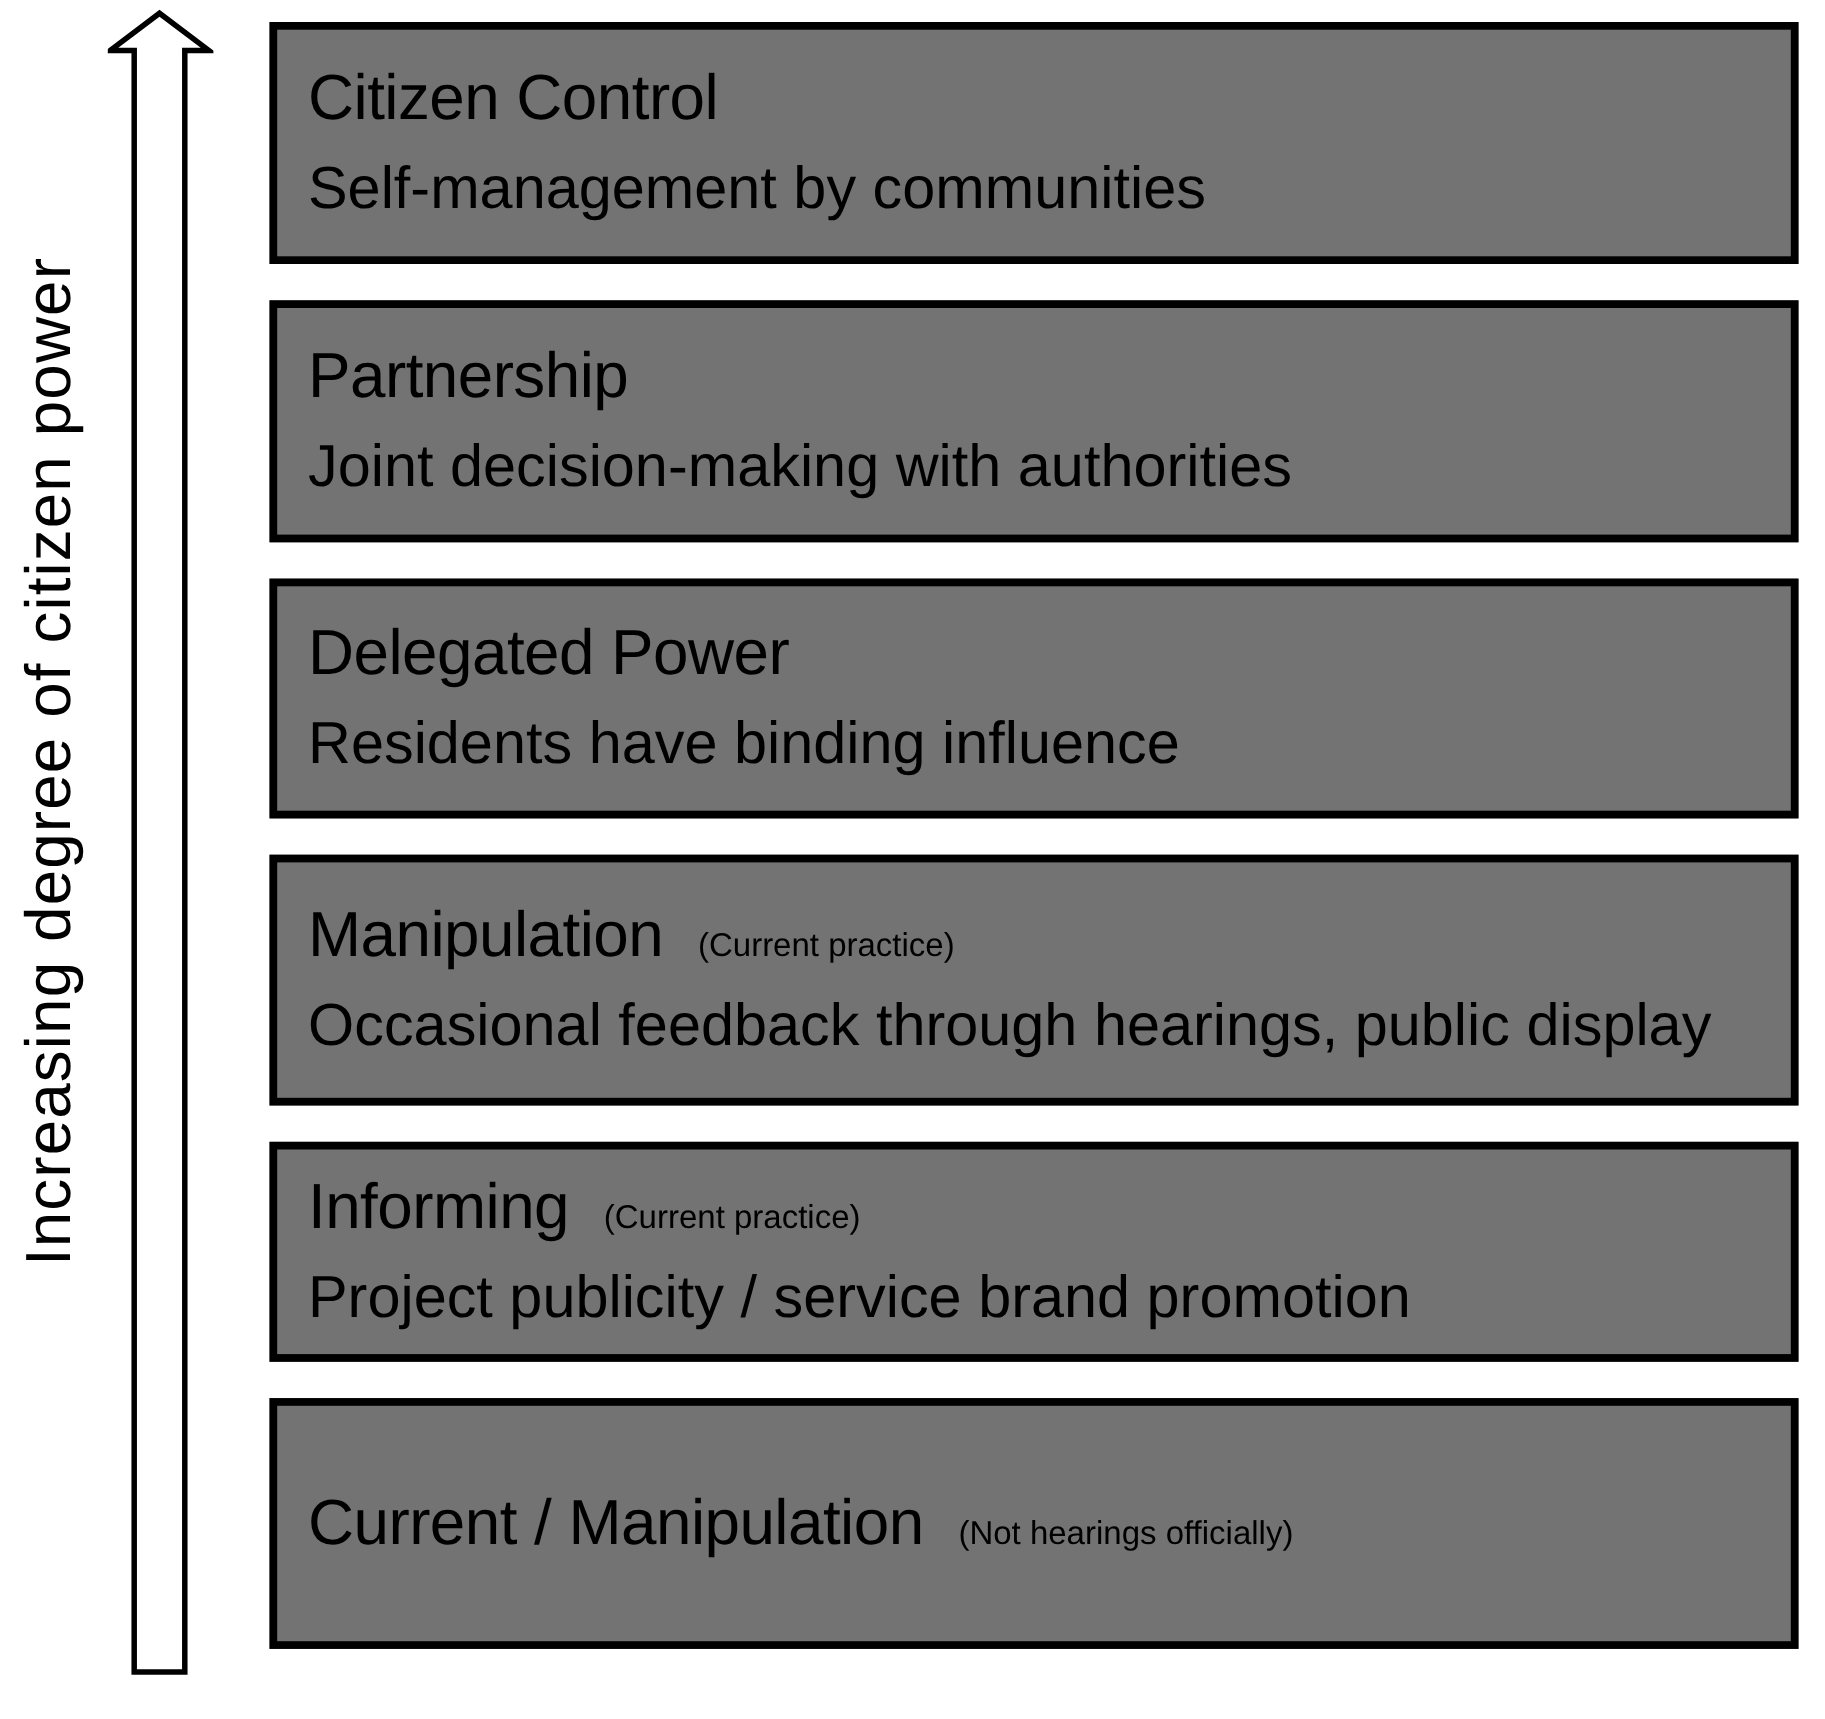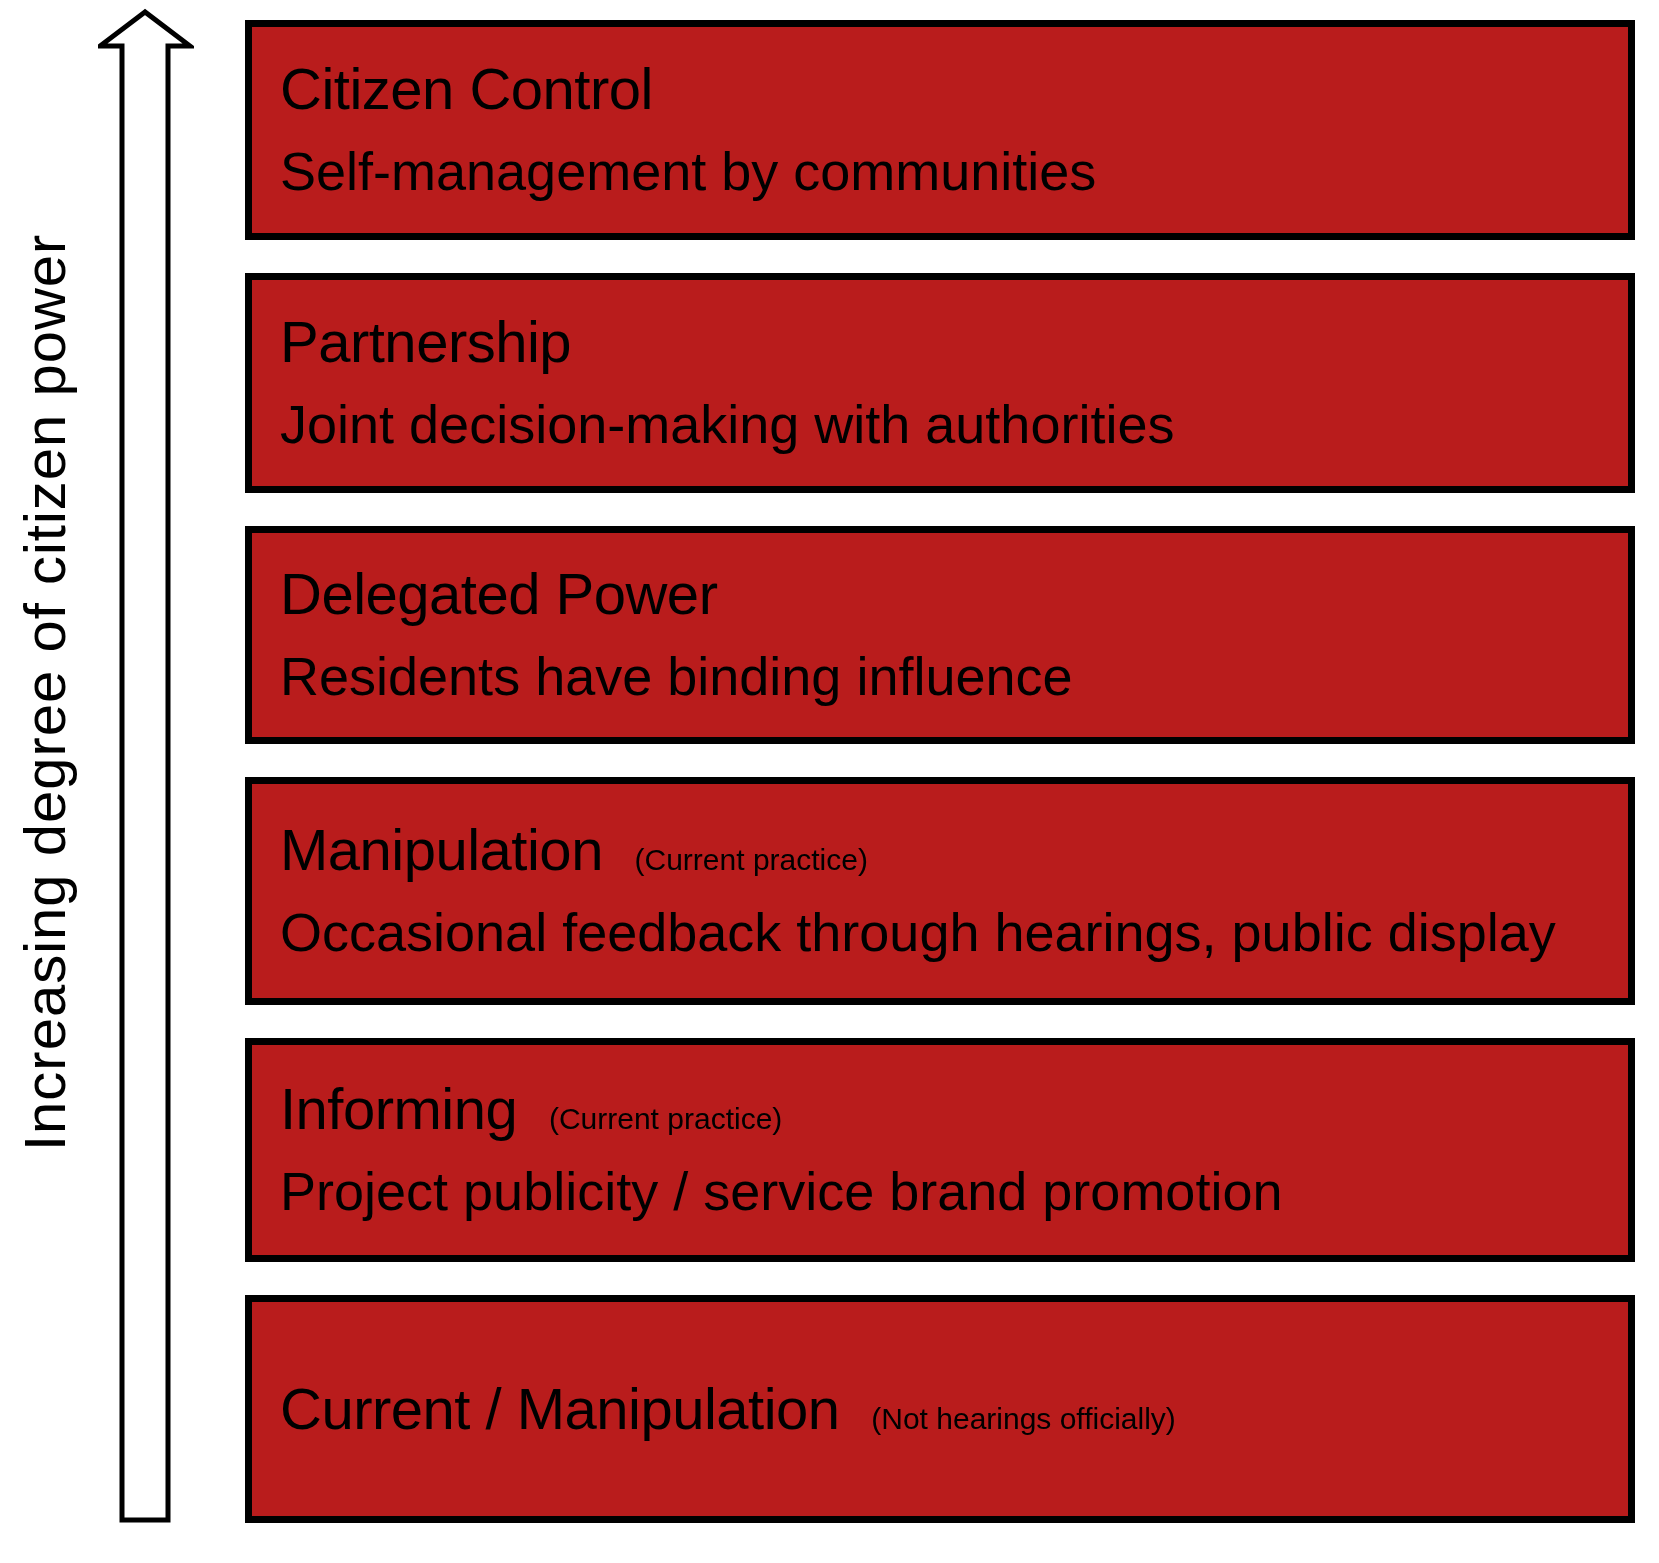--- a/index.html
+++ b/index.html
@@ -43,31 +43,31 @@
     position: absolute;
     left: 245px;
     top: 20px;
     width: 1390px;
     display: flex;
     flex-direction: column;
     gap: 33px;
   }
   .level {
     border: 7px solid #000000;
-    background: #b91c1c;
+    background: #737373;
     padding-left: 28px;
     padding-right: 16px;
     display: flex;
     flex-direction: column;
     justify-content: center;
   }
   .level.h-220 { height: 220px; }
   .level.h-218 { height: 218px; }
   .level.h-228 { height: 228px; }
-  .level.h-240 { height: 224px; }
+  .level.h-240 { height: 200px; }
 
   .level-title {
     font-size: 58px;
     line-height: 1.22;
     letter-spacing: -0.5px;
     white-space: nowrap;
   }
   .level-title .annotation {
     font-size: 30px;
     letter-spacing: 0;

